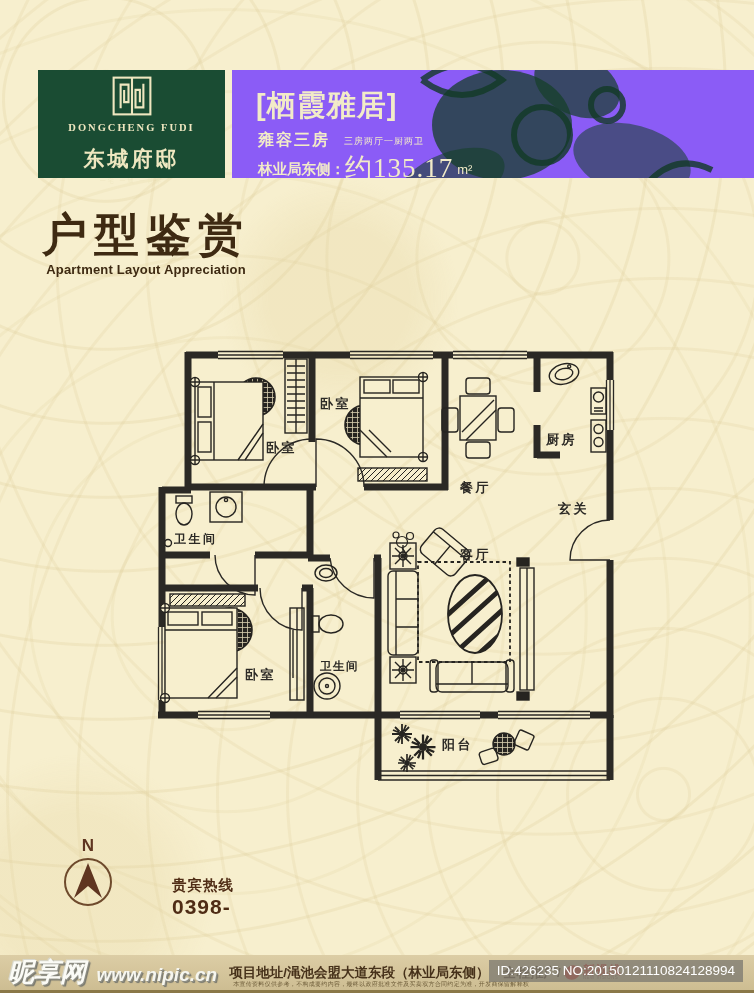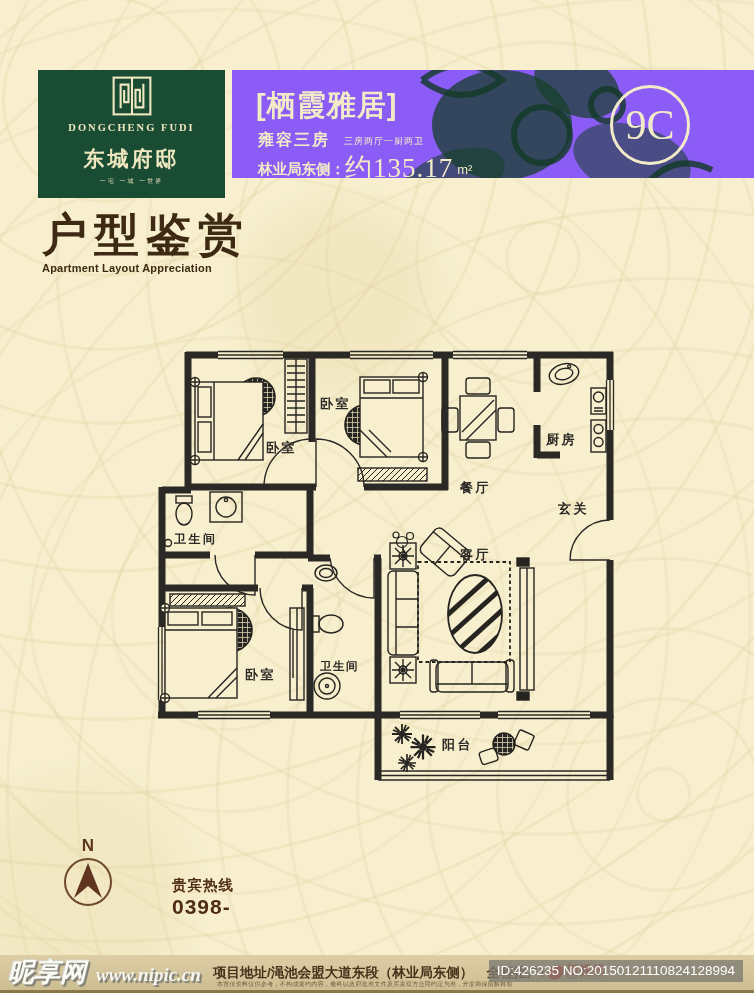--- a/index.html
+++ b/index.html
@@ -9,21 +9,21 @@
   
   .bg-pattern{position:absolute;inset:0;opacity:.55;pointer-events:none;
     background-image:
       repeating-radial-gradient(circle at 14% 10%, rgba(206,184,120,0) 0 26px, rgba(206,184,120,.30) 27px 29px, rgba(206,184,120,0) 30px 74px),
       repeating-radial-gradient(circle at 72% 26%, rgba(206,184,120,0) 0 34px, rgba(206,184,120,.26) 35px 37px, rgba(206,184,120,0) 38px 90px),
       repeating-radial-gradient(circle at 30% 62%, rgba(206,184,120,0) 0 30px, rgba(206,184,120,.22) 31px 33px, rgba(206,184,120,0) 34px 82px),
       repeating-radial-gradient(circle at 88% 80%, rgba(206,184,120,0) 0 24px, rgba(206,184,120,.26) 25px 27px, rgba(206,184,120,0) 28px 70px),
       radial-gradient(circle at 45% 30%, rgba(214,192,128,.30) 0 70px, rgba(214,192,128,0) 120px),
       radial-gradient(circle at 10% 90%, rgba(214,192,128,.28) 0 80px, rgba(214,192,128,0) 140px);}
   
-  .logo-box{position:absolute;left:38px;top:70px;width:187px;height:128px;
+  .logo-box{position:absolute;left:38px;top:70px;width:187px;height:108px;
     background:#1a4c33;text-align:center;color:#efe7c0;}
   .logo-glyph{margin-top:5px;}
   .brand-en{font-family:"Liberation Serif",serif;font-weight:bold;font-size:10.5px;
     letter-spacing:2px;margin-top:1px;}
   .brand-cn{font-size:21px;font-weight:bold;letter-spacing:3px;margin-top:12px;}
   .brand-tag{font-size:6px;letter-spacing:2px;margin-top:4px;opacity:.9;}
   .band{position:absolute;left:232px;top:70px;width:522px;height:108px;
     background:#8b5cf6;overflow:hidden;color:#f2ebc8;}
   .band-decor{position:absolute;left:150px;top:-30px;pointer-events:none;}
   .band-title{position:absolute;left:24px;top:16px;font-size:29px;font-weight:bold;letter-spacing:1px;}
@@ -32,40 +32,40 @@
   .band-area{position:absolute;left:26px;top:80px;font-size:14.5px;font-weight:bold;}
   .band-area .val{font-family:"Liberation Serif",serif;font-size:27px;font-weight:normal;
     vertical-align:-3px;letter-spacing:1px;}
   .band-area .unit{font-size:13px;font-weight:normal;}
   .unit-circle{position:absolute;right:64px;top:15px;width:74px;height:74px;
     border:3px solid #f2ebc8;border-radius:50%;text-align:center;line-height:74px;
     font-family:"Liberation Serif",serif;font-size:42px;color:#f2ebc8;}
   
   .sec{position:absolute;left:42px;top:210px;color:#3e2a12;}
   .sec-cn{font-size:45px;font-weight:bold;letter-spacing:7px;line-height:1.1;}
-  .sec-en{font-size:11px;font-weight:bold;margin-top:2px;letter-spacing:.2px;}
+  .sec-en{font-size:13px;font-weight:bold;margin-top:2px;letter-spacing:.2px;text-align:center;}
   
   .plan{position:absolute;left:150px;top:330px;width:500px;height:470px;}
   .plan text{font-family:"Liberation Sans",sans-serif;font-size:13px;font-weight:600;
     fill:#2b2925;letter-spacing:2.5px;}
   
   .compass{position:absolute;left:60px;top:836px;width:56px;text-align:center;color:#5f3520;}
   .compass-n{font-size:17px;font-weight:bold;}
   
   .hotline{position:absolute;left:172px;top:876px;display:flex;align-items:flex-end;color:#4f2c15;}
   .hot-left{margin-right:8px;padding-bottom:6px;}
   .hot-label{font-size:14.5px;font-weight:bold;letter-spacing:1px;}
   .hot-prefix{font-size:21px;font-weight:bold;letter-spacing:1px;}
   .hot-number{font-family:"Liberation Serif",serif;font-size:47px;word-spacing:12px;
     letter-spacing:2px;line-height:.95;}
   
   .footer{position:absolute;left:0;bottom:0;width:754px;height:38px;
     background:linear-gradient(#dccda5,#cdbd92);border-bottom:3px solid #8a7848;
     display:flex;align-items:center;box-sizing:border-box;}
-  .wm{margin-left:8px;font-style:italic;font-weight:bold;white-space:nowrap;font-family:Liberation Serif, serif;}
+  .wm{margin-left:8px;font-style:italic;font-weight:bold;white-space:nowrap;}
   .wm-cn{font-size:26px;color:#fbfbf6;
     text-shadow:1px 1px 0 #8f8f85,2px 2px 1px #77776d,-1px -1px 0 #d8d8cd;}
   .wm-url{font-size:19px;color:#f6f6ef;margin-left:6px;
     text-shadow:1px 1px 0 #8f8f85,2px 2px 1px #77776d;}
   .addr-wrap{margin-left:12px;position:relative;}
   .addr{font-size:13.5px;font-weight:bold;color:#46311a;white-space:nowrap;}
   .fine-print{position:absolute;left:4px;top:16px;font-size:6px;color:#6d5c39;
     white-space:nowrap;letter-spacing:.3px;}
   .agency{display:flex;align-items:center;margin-left:4px;}
   .agency-mark{width:15px;height:15px;background:#cf1f16;
@@ -113,21 +113,20 @@
         <path d="M260,150 q30,-40 70,-20"></path>
       </g>
     </svg>
     <div class="band-title">[栖霞雅居]</div>
     <div class="band-sub">雍容三房</div>
     <div class="band-spec">三房两厅一厨两卫</div>
     <div class="band-area">
       <span>林业局东侧：</span><span class="val">约135.17</span>
       <span class="unit">m²</span>
     </div>
-    <div class="unit-circle">9C</div>
   </div>
 
   <div class="sec">
     <div class="sec-cn">户型鉴赏</div>
     <div class="sec-en">Apartment Layout Appreciation</div>
   </div>
 
   <div class="plan">
   <svg width="500" height="470" viewBox="0 0 500 470">
     <defs>

